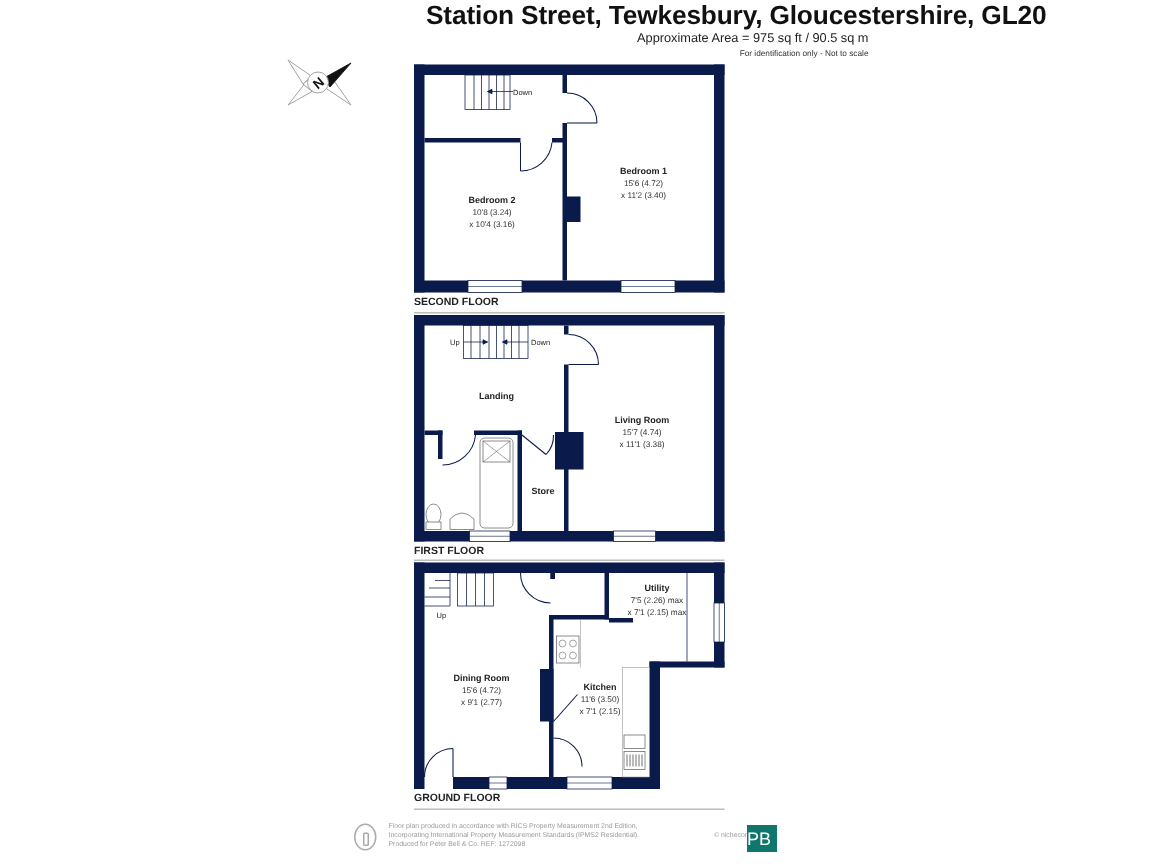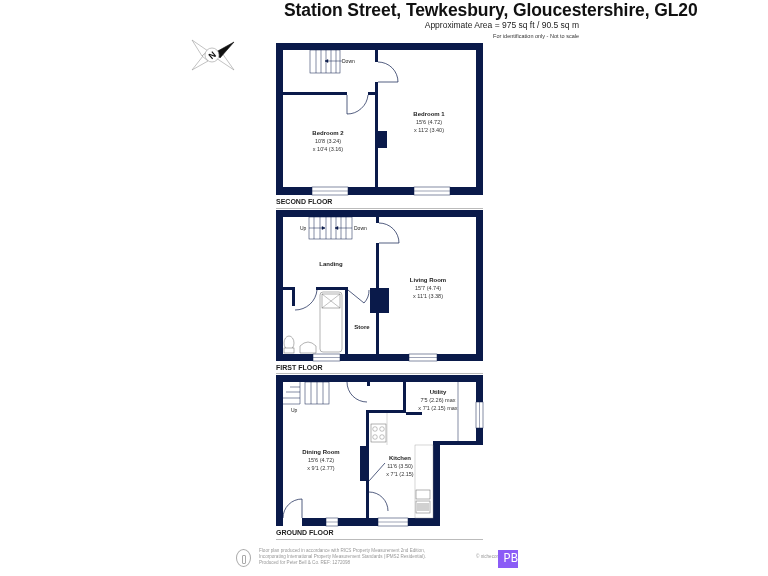--- a/index.html
+++ b/index.html
@@ -11,21 +11,21 @@
     .lbl { font-family: "Liberation Sans", sans-serif; }
     .room-name { font-size: 6px; font-weight: bold; fill: #222; }
     .room-dim { font-size: 5.5px; fill: #333; }
     .small { font-size: 5px; fill: #222; }
     .floor-label { position: absolute; font-size: 7px; font-weight: bold; color: #222; white-space: nowrap; }
     .floor-rule { position: absolute; height: 1px; background: #bbb; }
     .footer-icon { position: absolute; left: 236px; top: 549px; width: 13px; height: 16px; border: 1px solid #aaa; border-radius: 50%; }
     .footer-icon::after { content: ""; position: absolute; left: 5px; top: 5px; width: 2px; height: 7px; border: 1px solid #aaa; border-radius: 1px; }
     .footer-text { position: absolute; left: 259px; top: 548px; font-size: 4.6px; line-height: 6px; color: #999; white-space: nowrap; }
     .footer-copy { position: absolute; left: 476px; top: 554px; font-size: 4.6px; color: #999; white-space: nowrap; }
-    .pb-logo { position: absolute; left: 498px; top: 550px; width: 20px; height: 18px; background: #8b5cf6; color: #fff; font-size: 12px; line-height: 18px; text-align: right; font-family: Liberation Mono, monospace; }
+    .pb-logo { position: absolute; left: 498px; top: 550px; width: 20px; height: 18px; background: #0f766e; color: #fff; font-size: 12px; line-height: 18px; text-align: left; font-family: Liberation Sans, sans-serif; }
   </style>
 </head>
 <body>
 
 <div class="title">Station Street, Tewkesbury, Gloucestershire, GL20</div>
 <div class="area">Approximate Area = 975 sq ft / 90.5 sq m</div>
 <div class="disclaimer">For identification only - Not to scale</div>
 
 <svg style="position:absolute;left:188px;top:34px;" width="50" height="42" viewBox="0 0 50 42">
   <g stroke="#999" stroke-width="0.6" fill="#fff">

